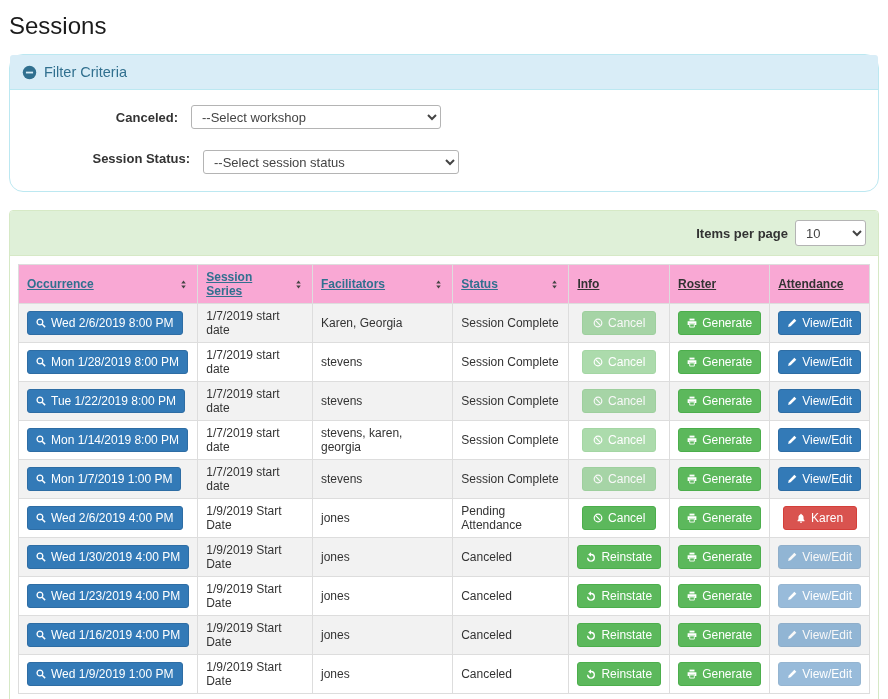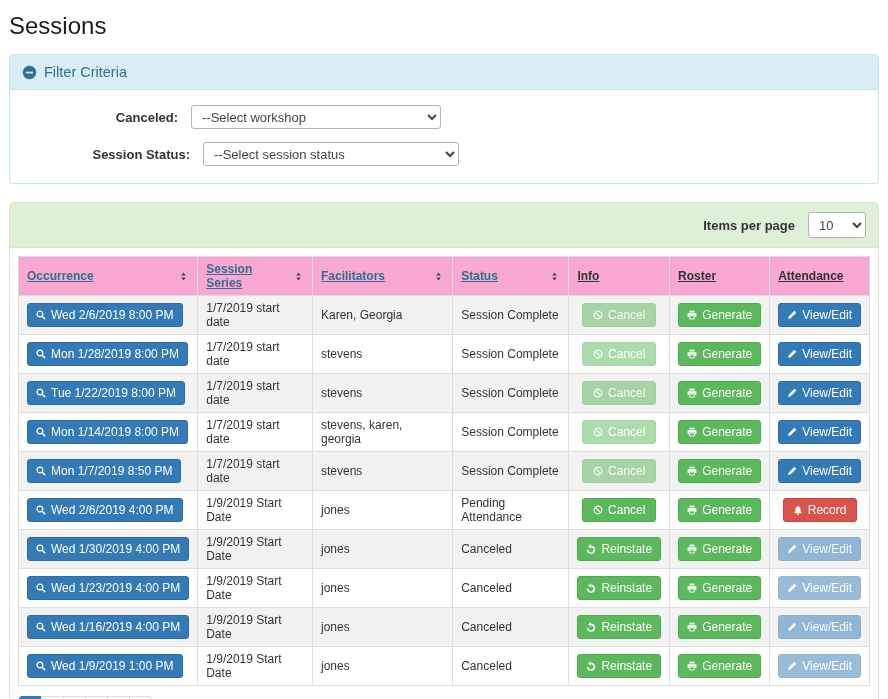--- a/index.html
+++ b/index.html
@@ -11,42 +11,42 @@
   }
   .page { padding: 6px 9px 0; }
   .page-title { font-size: 24px; font-weight: 400; color: #1b1b1b; margin: 6px 0 14px; }
 
   .panel { border: 1px solid; border-radius: 4px; margin-bottom: 18px; background: #fff; }
   .panel-heading {
     display: flex; align-items: center; gap: 7px;
     padding: 9px 12px; font-size: 14.5px;
     border-bottom: 1px solid; border-radius: 3px 3px 0 0;
   }
-  .panel-info { border-color: #bce8f1; }
+  .panel-info { border-color: #bce8f1; border-radius: 14px; }
   .panel-info .panel-heading { background: #d9edf7; border-color: #bce8f1; color: #31708f; }
   .panel-success { border-color: #d6e9c6; }
   .panel-success .panel-heading {
     background: #dff0d8; border-color: #d6e9c6; color: #333;
     justify-content: flex-end; font-size: 13px; font-weight: bold;
   }
   .panel-body { padding: 15px 10px; }
 
   .form-row { display: flex; align-items: center; margin-bottom: 13px; }
   .form-row:last-child { margin-bottom: 2px; }
   .form-group { display: flex; align-items: center; }
   .form-group label { width: 158px; text-align: right; font-weight: bold; margin-right: 13px; font-size: 13px; color: #333; }
   select {
     height: 24px; border: 1px solid #b4b4b4; border-radius: 3px;
     background: #fff; color: #444; font-size: 13px; font-family: inherit; padding: 0 6px;
   }
   .form-group select { width: 250px; }
   .form-group.status-group { margin-left: 58px; }
   .form-group.status-group label { width: 112px; }
-  .form-group.status-group select { width: 256px; }
-  .items-select { width: 58px; height: 26px; margin-left: 6px; }
+  .form-group.status-group select { width: 256px; margin-top: 8px; }
+  .items-select { width: 71px; height: 26px; margin-left: 0; }
 
   .table-wrap { padding: 8px; }
   table { width: 100%; border-collapse: collapse; font-size: 12px; }
   th, td { border: 1px solid #ddd; padding: 5px 8px; text-align: left; vertical-align: middle; }
   thead th { font-weight: bold; color: #31708f; height: 35px; background: #f9a8d4; text-decoration: underline; }
   thead th.plain { color: #333; }
   .th-inner { display: flex; align-items: center; justify-content: space-between; gap: 4px; }
   th:nth-child(1), td:nth-child(1) { width: 164px; }
   th:nth-child(2), td:nth-child(2) { width: 128px; }
   th:nth-child(3), td:nth-child(3) { width: 156px; }
@@ -360,21 +360,21 @@
                 </button></td>
             </tr>
             <tr class="odd">
               <td><button class="btn btn-primary btn-occ">
                   <span class="icn">
                     <svg viewBox="0 0 16 16" width="10" height="10">
                       <circle cx="6.3" cy="6.3" r="4.6" fill="none" stroke="currentColor" stroke-width="2.1"></circle>
                       <line x1="9.9" y1="9.9" x2="14.6" y2="14.6" stroke="currentColor" stroke-width="2.3"></line>
                     </svg>
                   </span>
-                  <span>Mon 1/7/2019 8:50 PM</span>
+                  <span>Mon 1/7/2019 1:00 PM</span>
                 </button></td>
               <td>1/7/2019 start date</td>
               <td>stevens</td>
               <td>Session Complete</td>
               <td class="center"><button class="btn btn-action btn-success disabled" disabled="">
                   <span class="icn">
                     <svg viewBox="0 0 16 16" width="10" height="10">
                       <circle cx="8" cy="8" r="6.1" fill="none" stroke="currentColor" stroke-width="1.9"></circle>
                       <line x1="3.9" y1="3.9" x2="12.1" y2="12.1" stroke="currentColor" stroke-width="1.9"></line>
                     </svg>
@@ -431,21 +431,21 @@
                     </svg>
                   </span>
                   <span>Generate</span>
                 </button></td>
               <td class="center"><button class="btn btn-action btn-danger">
                   <span class="icn">
                     <svg viewBox="0 0 16 16" width="10" height="10">
                       <path fill="currentColor" d="M8 15.6c.9 0 1.7-.7 1.7-1.6H6.3c0 .9.8 1.6 1.7 1.6zm5.5-4V13H2.5v-1.4L3.9 10V6.9c0-2 1-3.6 2.9-4.1v-.5a1.2 1.2 0 1 1 2.4 0v.5c1.9.5 2.9 2.1 2.9 4.1V10l1.4 1.6z"></path>
                     </svg>
                   </span>
-                  <span>Record</span>
+                  <span>Karen</span>
                 </button></td>
             </tr>
             <tr class="odd">
               <td><button class="btn btn-primary btn-occ">
                   <span class="icn">
                     <svg viewBox="0 0 16 16" width="10" height="10">
                       <circle cx="6.3" cy="6.3" r="4.6" fill="none" stroke="currentColor" stroke-width="2.1"></circle>
                       <line x1="9.9" y1="9.9" x2="14.6" y2="14.6" stroke="currentColor" stroke-width="2.3"></line>
                     </svg>
                   </span>

